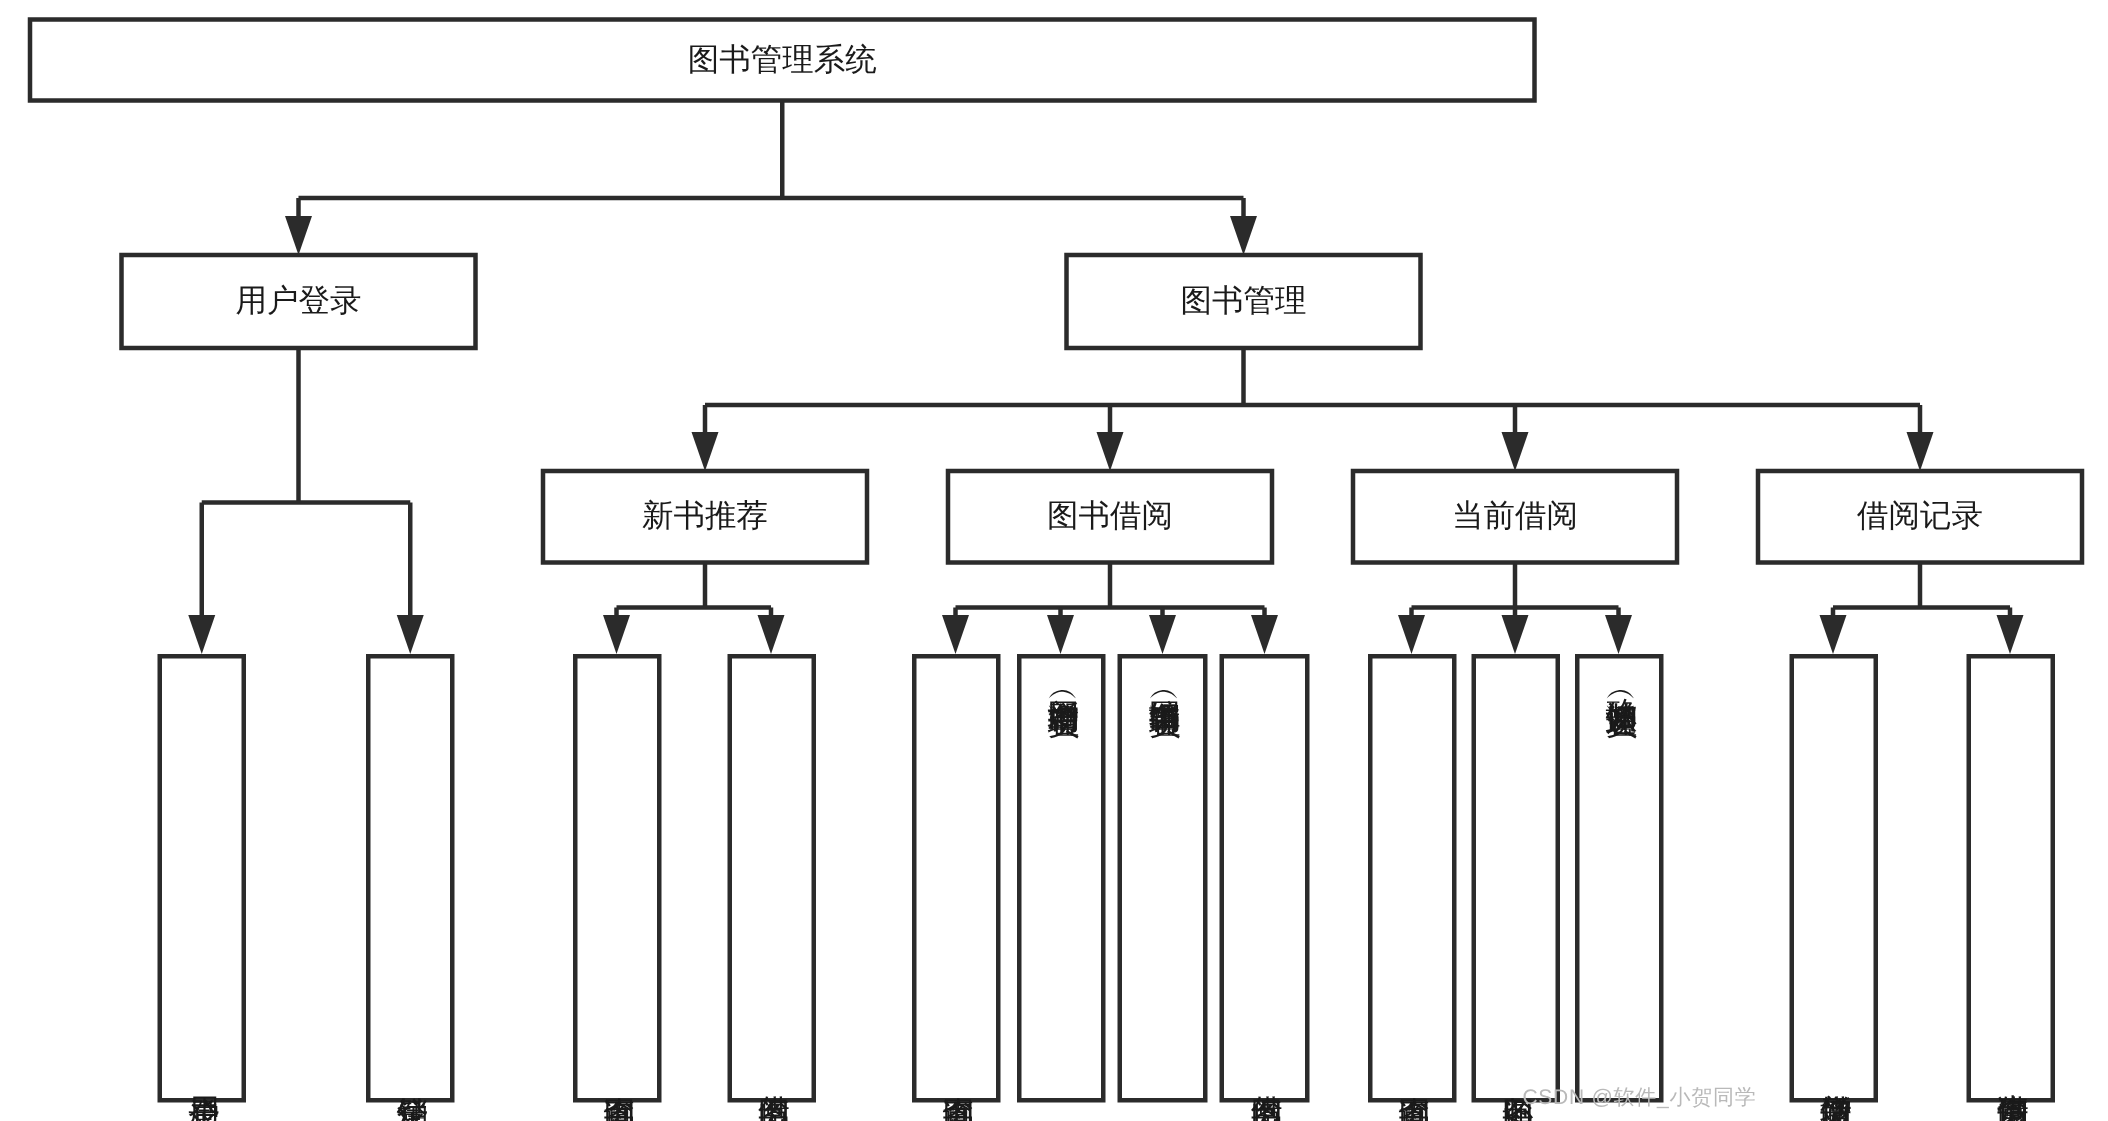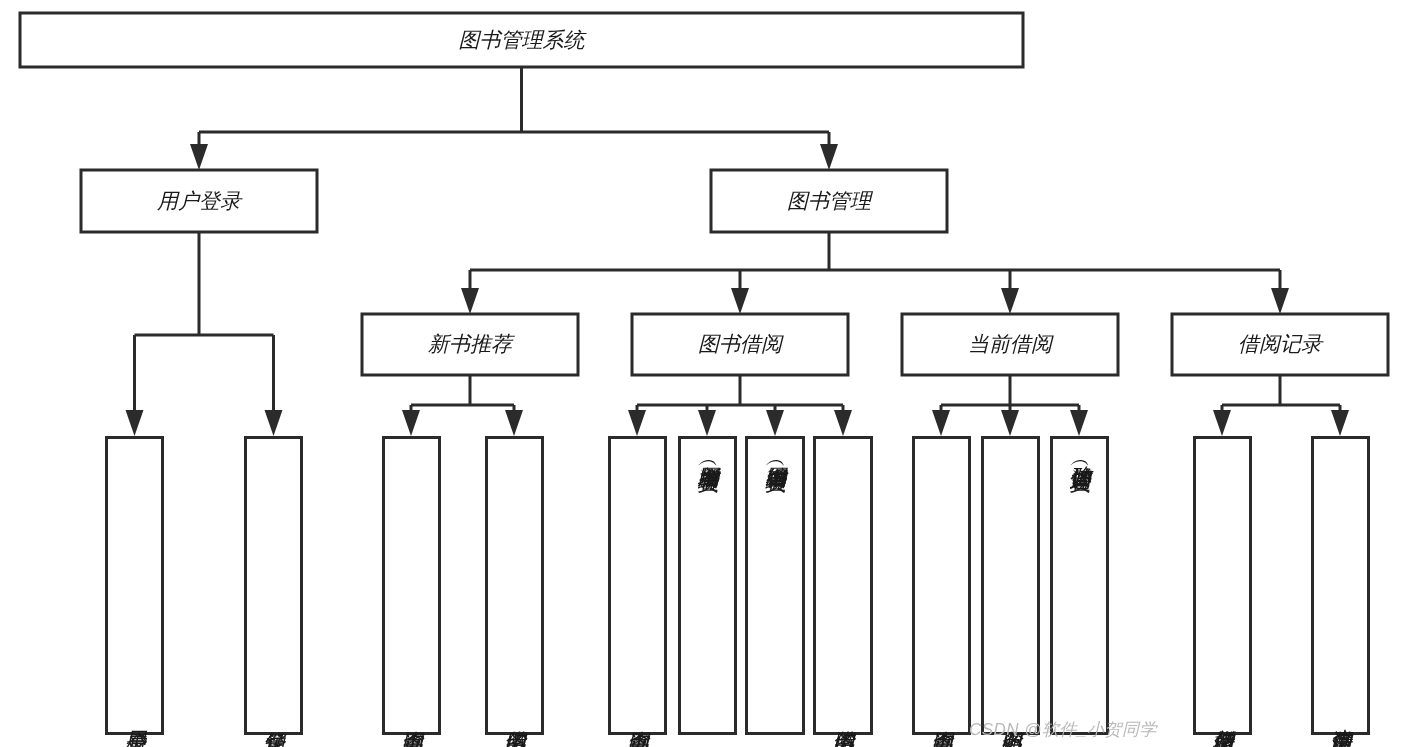--- a/index.html
+++ b/index.html
@@ -11,21 +11,20 @@
     width: 1405px;
     height: 747px;
     font-family: "Liberation Sans", "DejaVu Sans", sans-serif;
     overflow: hidden;
     position: relative;
   }
   #diagram-root {
     position: relative;
     width: 1175px;
     height: 747px;
-    font-style: italic;
   }
   svg#flow {
     position: absolute;
     top: 0;
     left: 0;
     width: 1405px;
     height: 747px;
   }
   .node-box {
     fill: #ffffff;
@@ -43,24 +42,24 @@
   }
   .node-label-h {
     font-family: "Liberation Sans", "DejaVu Sans", sans-serif;
     font-size: 21px;
     fill: #1a1a1a;
     text-anchor: middle;
     dominant-baseline: middle;
   }
   .watermark {
     position: absolute;
-    right: 18px;
+    right: 4px;
     bottom: 6px;
     font-family: "Liberation Sans", "DejaVu Sans", sans-serif;
-    font-size: 17px;
+    font-size: 14px;
     color: #b9b9b9;
     letter-spacing: 0.5px;
     white-space: nowrap;
     pointer-events: none;
   }
   .vnode {
     position: absolute;
     box-sizing: border-box;
     border: 3px solid #2b2b2b;
     background: #ffffff;

